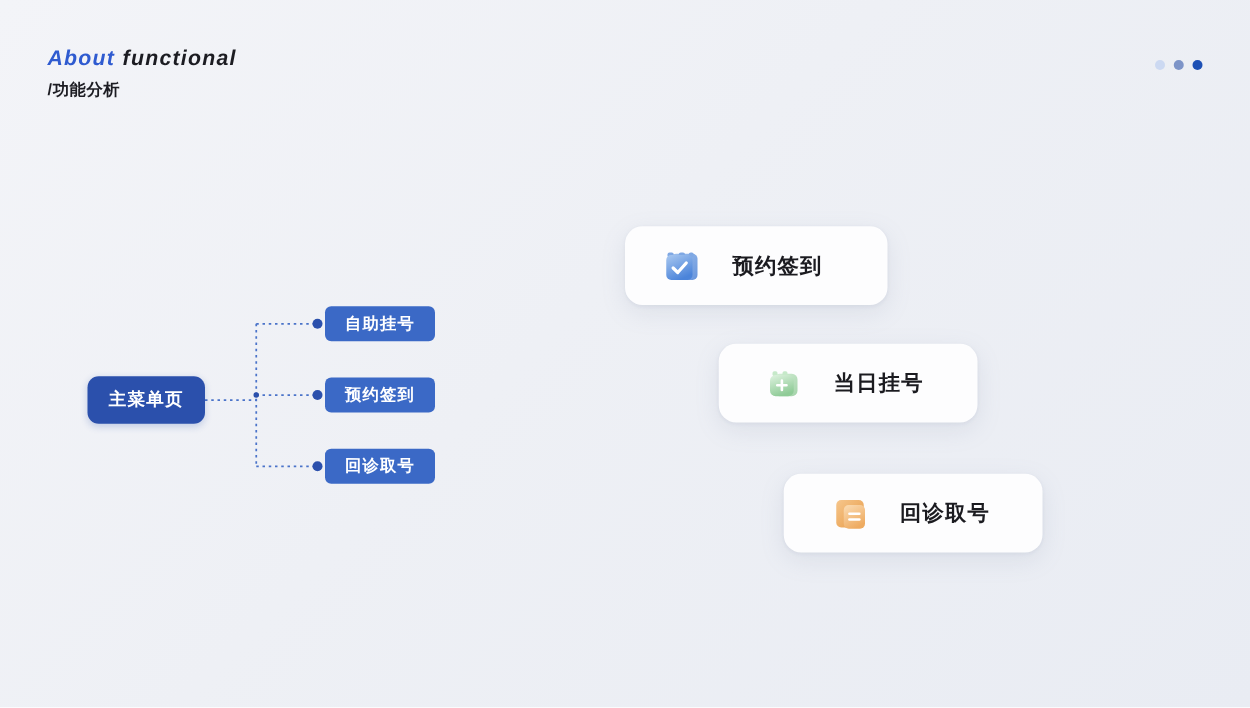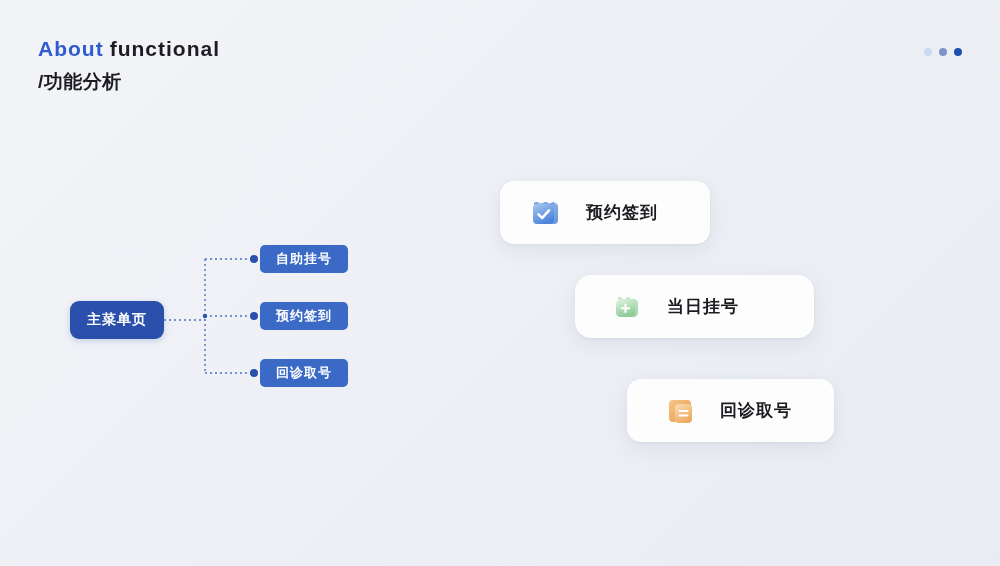--- a/index.html
+++ b/index.html
@@ -20,30 +20,31 @@
     overflow: hidden;
   }
 
   
   .header {
     position: absolute;
     left: 38px;
     top: 36px;
   }
   .title-line {
-    font-size: 21px;
-    font-weight: bold;
+    font-size: 17px;
+    font-weight: bold;
+    font-style: italic;
     letter-spacing: 1px;
     line-height: 1.25;
     white-space: nowrap;
   }
   .title-en-1 { color: #2f5bd0; }
   .title-en-2 { color: #1c1c22; margin-left: 6px; }
   .title-cn {
-    font-size: 19px;
+    font-size: 13px;
     font-weight: bold;
     color: #1c1c22;
     line-height: 1.45;
     margin-top: 6px;
     letter-spacing: 0.5px;
   }
 
   
   .dots {
     position: absolute;
@@ -117,21 +118,21 @@
     font-size: 17px;
     font-weight: bold;
     color: #1b1b20;
     letter-spacing: 1px;
     white-space: nowrap;
   }
   .card-1 { left: 500px; top: 181px; width: 210px; height: 63px; }
   .card-1 .icon-wrap { margin-left: 29px; }
   .card-1 .card-label { margin-left: 25px; }
 
-  .card-2 { left: 575px; top: 275px; width: 239px; height: 63px; border-radius: 16px; }
+  .card-2 { left: 575px; top: 275px; width: 207px; height: 63px; }
   .card-2 .icon-wrap { margin-left: 36px; }
   .card-2 .card-label { margin-left: 24px; }
 
   .card-3 { left: 627px; top: 379px; width: 207px; height: 63px; }
   .card-3 .icon-wrap { margin-left: 37px; }
   .card-3 .card-label { margin-left: 24px; }
 
   .icon-wrap {
     width: 32px;
     height: 32px;

